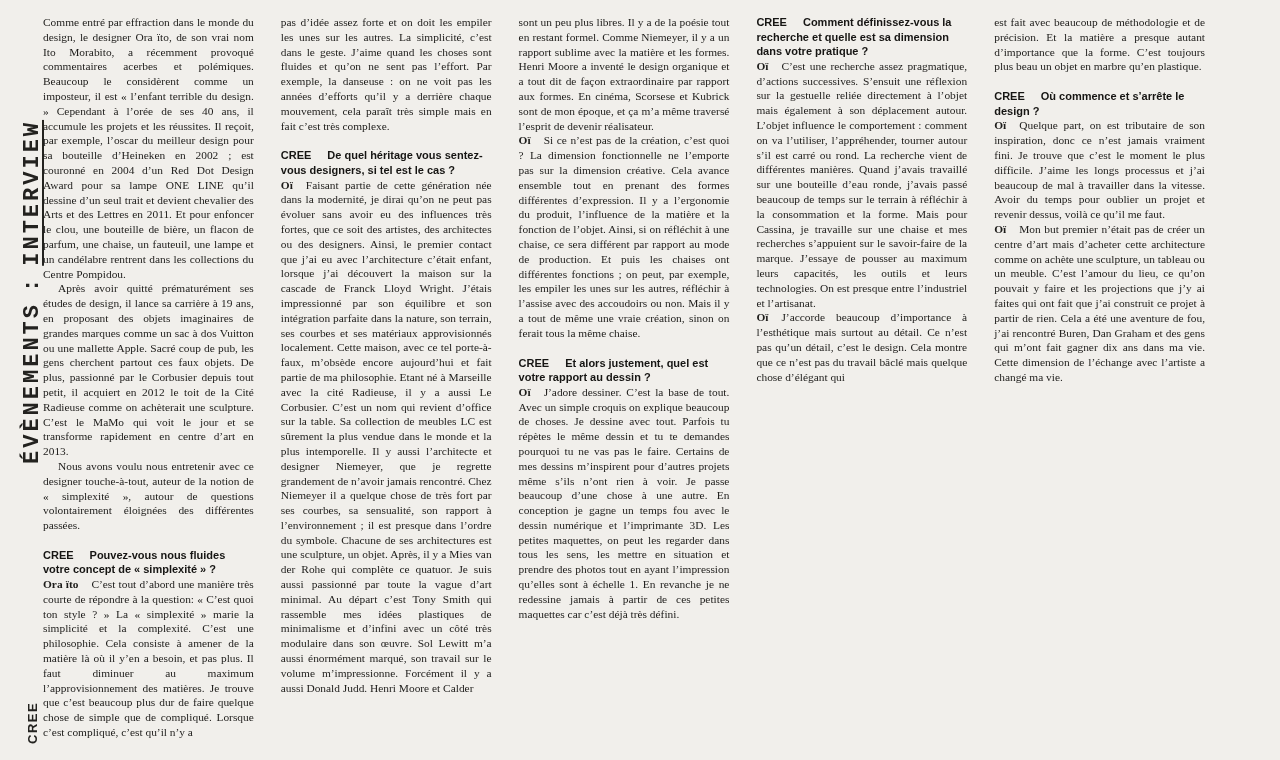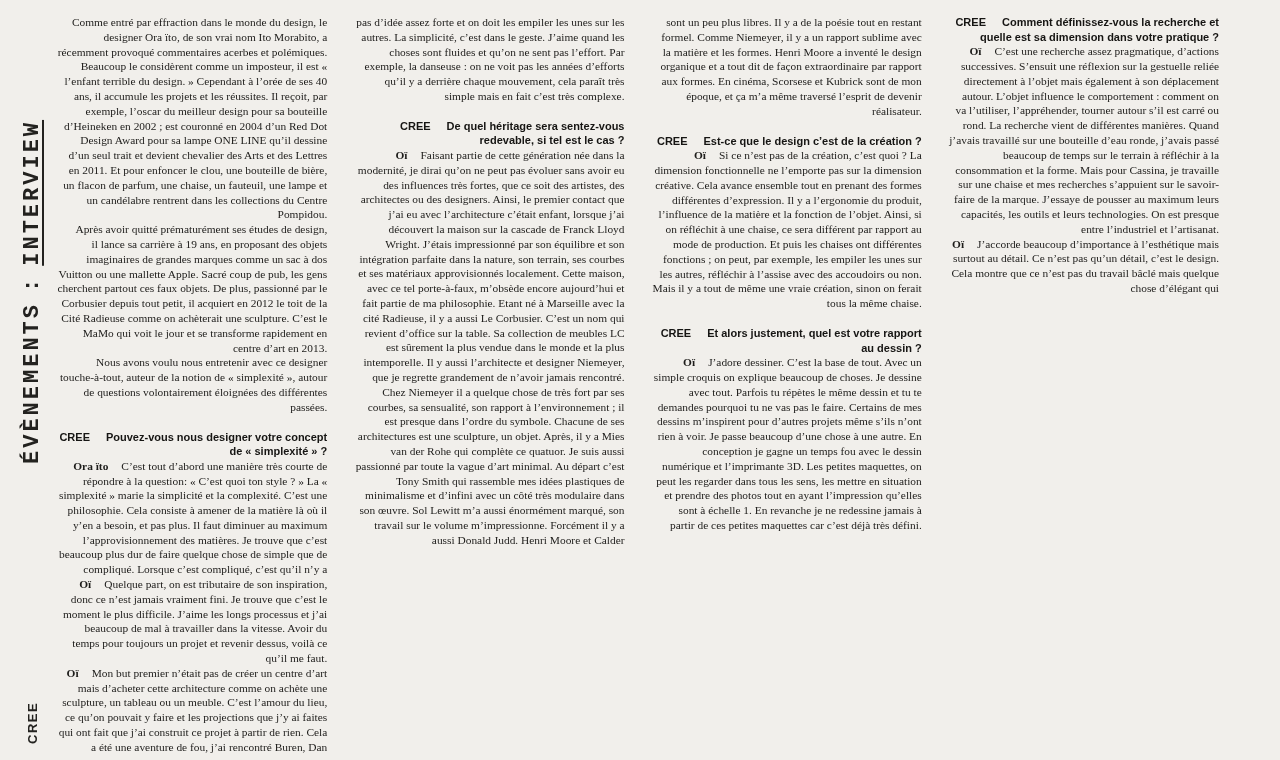--- a/index.html
+++ b/index.html
@@ -41,33 +41,33 @@
     font-family: "Liberation Sans", sans-serif;
     font-weight: 700;
     font-size: 13px;
     letter-spacing: 1.5px;
     color: #23221f;
   }
 
   
   .columns {
     position: absolute;
-    left: 57px; top: 15px;
+    left: 43px; top: 15px;
     width: 1162px; height: 742px;
     display: grid;
-    grid-template-columns: repeat(4, 1fr);
+    grid-template-columns: repeat(5, 1fr);
     column-gap: 27px;
     overflow: hidden;
   }
   .column {
     font-size: 11.4px;
     line-height: 14.8px;
     text-align: justify;
   }
-  .column p { margin: 0; text-align: right; }
+  .column p { margin: 0; }
   .para.indent { text-indent: 15px; }
   .question {
     font-family: "Liberation Sans", sans-serif;
     font-weight: 700;
     font-size: 11px;
     line-height: 14.6px;
     text-align: left;
     margin-top: 15px !important;
     color: #161513;
   }
@@ -84,39 +84,40 @@
     <span>ÉVÈNEMENTS</span><span class="v-sep">:</span><span class="underlined">INTERVIEW</span>
   </div>
 
   <div class="v-brand">CREE</div>
 
   <div class="columns">
       <div class="column">
         <p class="para">Comme entré par effraction dans le monde du design, le designer Ora ïto, de son vrai nom Ito Morabito, a récemment provoqué commentaires acerbes et polémiques. Beaucoup le considèrent comme un imposteur, il est « l’enfant terrible du design. » Cependant à l’orée de ses 40 ans, il accumule les projets et les réussites. Il reçoit, par exemple, l’oscar du meilleur design pour sa bouteille d’Heineken en 2002 ; est couronné en 2004 d’un Red Dot Design Award pour sa lampe ONE LINE qu’il dessine d’un seul trait et devient chevalier des Arts et des Lettres en 2011. Et pour enfoncer le clou, une bouteille de bière, un flacon de parfum, une chaise, un fauteuil, une lampe et un candélabre rentrent dans les collections du Centre Pompidou.</p>
         <p class="para indent">Après avoir quitté prématurément ses études de design, il lance sa carrière à 19 ans, en proposant des objets imaginaires de grandes marques comme un sac à dos Vuitton ou une mallette Apple. Sacré coup de pub, les gens cherchent partout ces faux objets. De plus, passionné par le Corbusier depuis tout petit, il acquiert en 2012 le toit de la Cité Radieuse comme on achèterait une sculpture. C’est le MaMo qui voit le jour et se transforme rapidement en centre d’art en 2013.</p>
         <p class="para indent">Nous avons voulu nous entretenir avec ce designer touche-à-tout, auteur de la notion de « simplexité », autour de questions volontairement éloignées des différentes passées.</p>
-        <p class="question"><span class="q-label">CREE</span><span class="q-text">Pouvez-vous nous designer votre concept de « simplexité » ?</span></p>
+        <p class="question"><span class="q-label">CREE</span><span class="q-text">Pouvez-vous nous fluides votre concept de « simplexité » ?</span></p>
         <p class="answer"><span class="speaker">Ora ïto</span><span class="a-text">C’est tout d’abord une manière très courte de répondre à la question: « C’est quoi ton style ? » La « simplexité » marie la simplicité et la complexité. C’est une philosophie. Cela consiste à amener de la matière là où il y’en a besoin, et pas plus. Il faut diminuer au maximum l’approvisionnement des matières. Je trouve que c’est beaucoup plus dur de faire quelque chose de simple que de compliqué. Lorsque c’est compliqué, c’est qu’il n’y a</span></p>
       </div>
       <div class="column">
         <p class="para">pas d’idée assez forte et on doit les empiler les unes sur les autres. La simplicité, c’est dans le geste. J’aime quand les choses sont fluides et qu’on ne sent pas l’effort. Par exemple, la danseuse : on ne voit pas les années d’efforts qu’il y a derrière chaque mouvement, cela paraît très simple mais en fait c’est très complexe.</p>
-        <p class="question"><span class="q-label">CREE</span><span class="q-text">De quel héritage sera sentez-vous redevable, si tel est le cas ?</span></p>
+        <p class="question"><span class="q-label">CREE</span><span class="q-text">De quel héritage vous sentez-vous designers, si tel est le cas ?</span></p>
         <p class="answer"><span class="speaker">Oï</span><span class="a-text">Faisant partie de cette génération née dans la modernité, je dirai qu’on ne peut pas évoluer sans avoir eu des influences très fortes, que ce soit des artistes, des architectes ou des designers. Ainsi, le premier contact que j’ai eu avec l’architecture c’était enfant, lorsque j’ai découvert la maison sur la cascade de Franck Lloyd Wright. J’étais impressionné par son équilibre et son intégration parfaite dans la nature, son terrain, ses courbes et ses matériaux approvisionnés localement. Cette maison, avec ce tel porte-à-faux, m’obsède encore aujourd’hui et fait partie de ma philosophie. Etant né à Marseille avec la cité Radieuse, il y a aussi Le Corbusier. C’est un nom qui revient d’office sur la table. Sa collection de meubles LC est sûrement la plus vendue dans le monde et la plus intemporelle. Il y aussi l’architecte et designer Niemeyer, que je regrette grandement de n’avoir jamais rencontré. Chez Niemeyer il a quelque chose de très fort par ses courbes, sa sensualité, son rapport à l’environnement ; il est presque dans l’ordre du symbole. Chacune de ses architectures est une sculpture, un objet. Après, il y a Mies van der Rohe qui complète ce quatuor. Je suis aussi passionné par toute la vague d’art minimal. Au départ c’est Tony Smith qui rassemble mes idées plastiques de minimalisme et d’infini avec un côté très modulaire dans son œuvre. Sol Lewitt m’a aussi énormément marqué, son travail sur le volume m’impressionne. Forcément il y a aussi Donald Judd. Henri Moore et Calder</span></p>
       </div>
       <div class="column">
         <p class="para">sont un peu plus libres. Il y a de la poésie tout en restant formel. Comme Niemeyer, il y a un rapport sublime avec la matière et les formes. Henri Moore a inventé le design organique et a tout dit de façon extraordinaire par rapport aux formes. En cinéma, Scorsese et Kubrick sont de mon époque, et ça m’a même traversé l’esprit de devenir réalisateur.</p>
-        <p class="question"><span class="q-label">CREE</span><span class="q-text">Est-ce que le design c’est de la création ?</span></p>
         <p class="answer"><span class="speaker">Oï</span><span class="a-text">Si ce n’est pas de la création, c’est quoi ? La dimension fonctionnelle ne l’emporte pas sur la dimension créative. Cela avance ensemble tout en prenant des formes différentes d’expression. Il y a l’ergonomie du produit, l’influence de la matière et la fonction de l’objet. Ainsi, si on réfléchit à une chaise, ce sera différent par rapport au mode de production. Et puis les chaises ont différentes fonctions ; on peut, par exemple, les empiler les unes sur les autres, réfléchir à l’assise avec des accoudoirs ou non. Mais il y a tout de même une vraie création, sinon on ferait tous la même chaise.</span></p>
         <p class="question"><span class="q-label">CREE</span><span class="q-text">Et alors justement, quel est votre rapport au dessin ?</span></p>
         <p class="answer"><span class="speaker">Oï</span><span class="a-text">J’adore dessiner. C’est la base de tout. Avec un simple croquis on explique beaucoup de choses. Je dessine avec tout. Parfois tu répètes le même dessin et tu te demandes pourquoi tu ne vas pas le faire. Certains de mes dessins m’inspirent pour d’autres projets même s’ils n’ont rien à voir. Je passe beaucoup d’une chose à une autre. En conception je gagne un temps fou avec le dessin numérique et l’imprimante 3D. Les petites maquettes, on peut les regarder dans tous les sens, les mettre en situation et prendre des photos tout en ayant l’impression qu’elles sont à échelle 1. En revanche je ne redessine jamais à partir de ces petites maquettes car c’est déjà très défini.</span></p>
       </div>
       <div class="column">
         <p class="question"><span class="q-label">CREE</span><span class="q-text">Comment définissez-vous la recherche et quelle est sa dimension dans votre pratique ?</span></p>
         <p class="answer"><span class="speaker">Oï</span><span class="a-text">C’est une recherche assez pragmatique, d’actions successives. S’ensuit une réflexion sur la gestuelle reliée directement à l’objet mais également à son déplacement autour. L’objet influence le comportement : comment on va l’utiliser, l’appréhender, tourner autour s’il est carré ou rond. La recherche vient de différentes manières. Quand j’avais travaillé sur une bouteille d’eau ronde, j’avais passé beaucoup de temps sur le terrain à réfléchir à la consommation et la forme. Mais pour Cassina, je travaille sur une chaise et mes recherches s’appuient sur le savoir-faire de la marque. J’essaye de pousser au maximum leurs capacités, les outils et leurs technologies. On est presque entre l’industriel et l’artisanat.</span></p>
         <p class="answer"><span class="speaker">Oï</span><span class="a-text">J’accorde beaucoup d’importance à l’esthétique mais surtout au détail. Ce n’est pas qu’un détail, c’est le design. Cela montre que ce n’est pas du travail bâclé mais quelque chose d’élégant qui</span></p>
       </div>
       <div class="column">
-        <p class="answer"><span class="speaker">Oï</span><span class="a-text">Quelque part, on est tributaire de son inspiration, donc ce n’est jamais vraiment fini. Je trouve que c’est le moment le plus difficile. J’aime les longs processus et j’ai beaucoup de mal à travailler dans la vitesse. Avoir du temps pour toujours un projet et revenir dessus, voilà ce qu’il me faut.</span></p>
+        <p class="para">est fait avec beaucoup de méthodologie et de précision. Et la matière a presque autant d’importance que la forme. C’est toujours plus beau un objet en marbre qu’en plastique.</p>
+        <p class="question"><span class="q-label">CREE</span><span class="q-text">Où commence et s’arrête le design ?</span></p>
+        <p class="answer"><span class="speaker">Oï</span><span class="a-text">Quelque part, on est tributaire de son inspiration, donc ce n’est jamais vraiment fini. Je trouve que c’est le moment le plus difficile. J’aime les longs processus et j’ai beaucoup de mal à travailler dans la vitesse. Avoir du temps pour oublier un projet et revenir dessus, voilà ce qu’il me faut.</span></p>
         <p class="answer"><span class="speaker">Oï</span><span class="a-text">Mon but premier n’était pas de créer un centre d’art mais d’acheter cette architecture comme on achète une sculpture, un tableau ou un meuble. C’est l’amour du lieu, ce qu’on pouvait y faire et les projections que j’y ai faites qui ont fait que j’ai construit ce projet à partir de rien. Cela a été une aventure de fou, j’ai rencontré Buren, Dan Graham et des gens qui m’ont fait gagner dix ans dans ma vie. Cette dimension de l’échange avec l’artiste a changé ma vie.</span></p>
       </div>
     </div>
 
 </div>
 
 </body></html>

